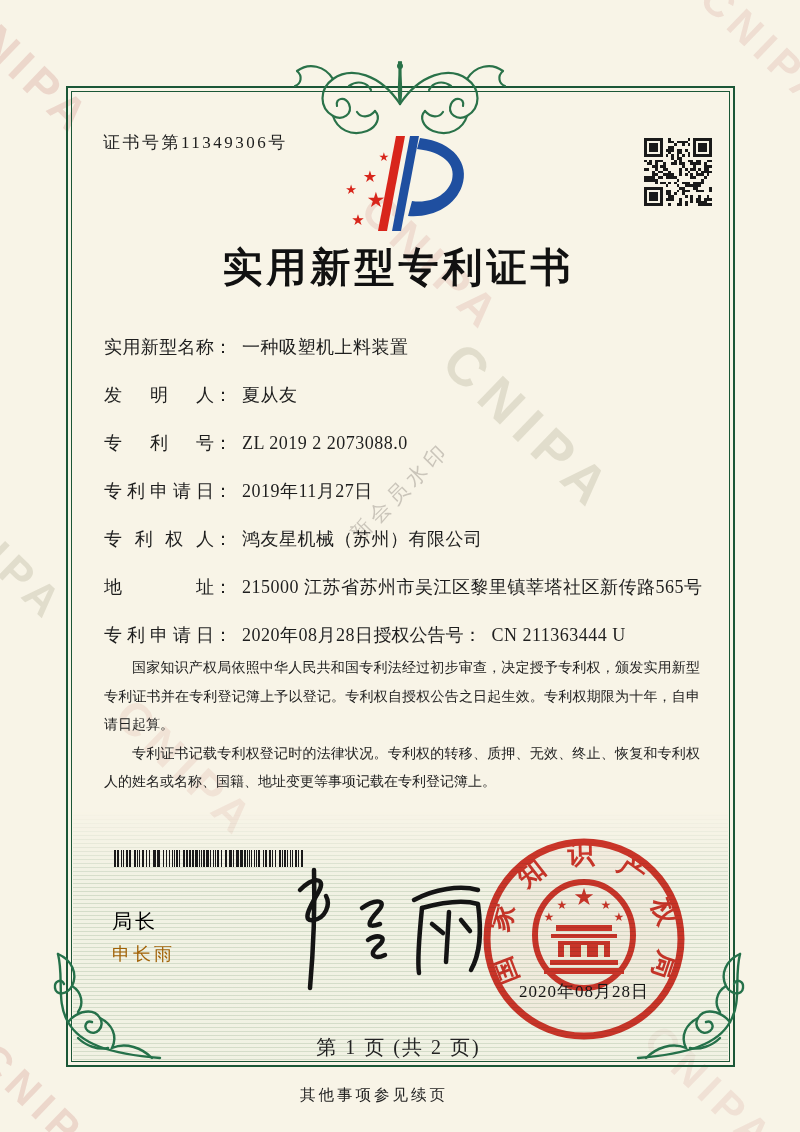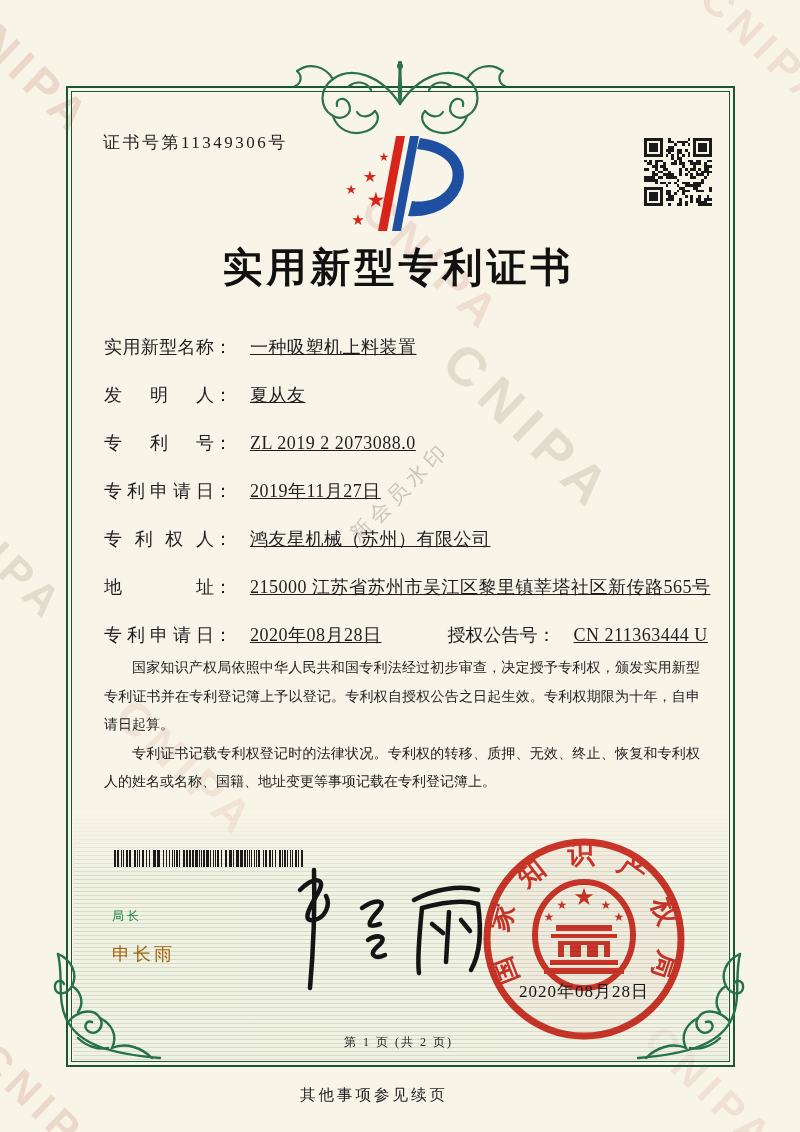--- a/index.html
+++ b/index.html
@@ -39,35 +39,35 @@
     white-space:nowrap;pointer-events:none;}
   
   .cert-no{left:103px;top:131px;font-size:17px;letter-spacing:2.5px;}
   .title{left:66px;top:240px;width:665px;text-align:center;font-size:40px;
     font-weight:bold;letter-spacing:4px;color:#111;}
   
   .fields{left:104px;top:335px;width:600px;font-size:18px;}
   .frow{height:48px;line-height:24px;white-space:nowrap;}
   .flabel{display:inline-block;width:110px;text-align:justify;text-align-last:justify;}
   .fcolon{display:inline-block;}
-  .fvalue{margin-left:18px;letter-spacing:0.5px;text-decoration:underline;}
-  .flabel2{margin-left:66px;}
+  .fvalue{margin-left:10px;letter-spacing:0.5px;}
+  .flabel2{}
   
   .paras{left:104px;top:654px;width:596px;font-size:14px;line-height:28.5px;
     text-align:justify;color:#222;}
   .paras p{margin:0;text-indent:2em;}
   
-  .signer-title{left:112px;top:908px;font-size:12px;letter-spacing:3px;
-    font-family:"Liberation Sans","DejaVu Sans",sans-serif;color:#15803d;}
+  .signer-title{left:112px;top:908px;font-size:20px;letter-spacing:3px;
+    font-family:"Liberation Sans","DejaVu Sans",sans-serif;color:#000000;}
   .signer-name{left:112px;top:942px;font-size:18px;letter-spacing:3px;
     font-family:"Liberation Sans","DejaVu Sans",sans-serif;color:#a16207;}
   .seal-wrap{left:478px;top:833px;width:212px;height:212px;mix-blend-mode:multiply;opacity:0.93;}
   .seal-date{left:486px;top:980px;width:196px;text-align:center;font-size:17px;
     letter-spacing:1px;color:#161616;}
-  .page-footer{left:66px;top:1034px;width:665px;text-align:center;font-size:12px;
+  .page-footer{left:66px;top:1034px;width:665px;text-align:center;font-size:20px;
     letter-spacing:2px;color:#222;}
   .cont-note{left:0;top:1085px;width:748px;text-align:center;font-size:15.5px;
     letter-spacing:3px;color:#222;}
   svg{display:block;}
 </style>
 </head>
 <body>
 
 <div class="wm wm-pink wm1">CNIPA</div>
 <div class="wm wm-pink wm2">CNIPA</div>

